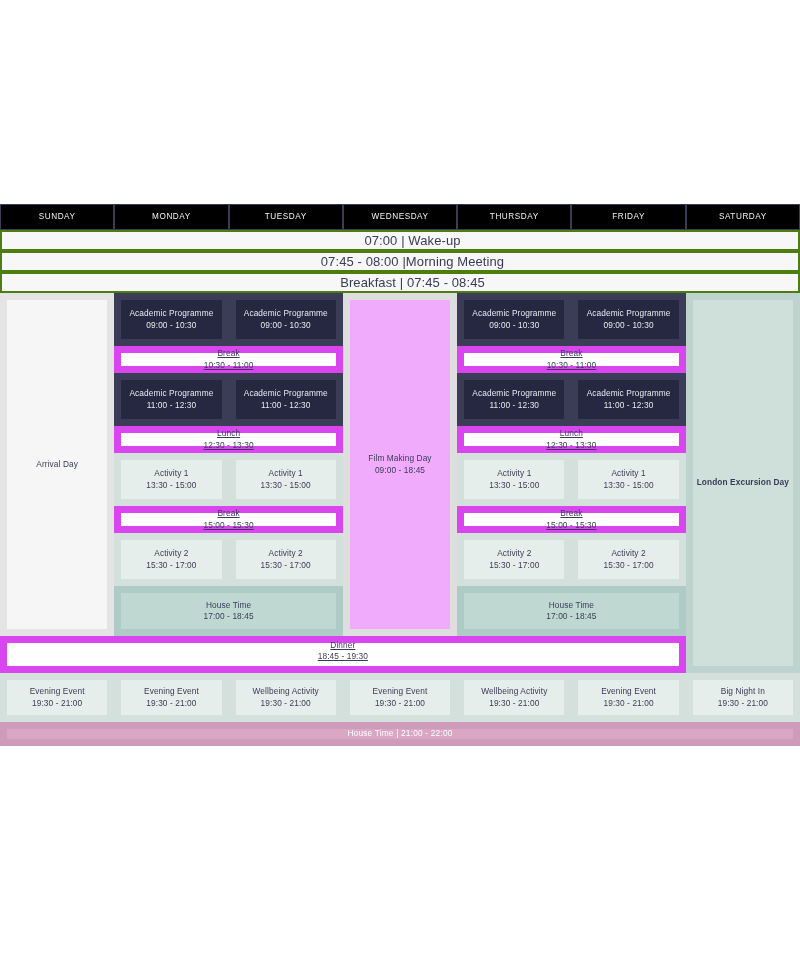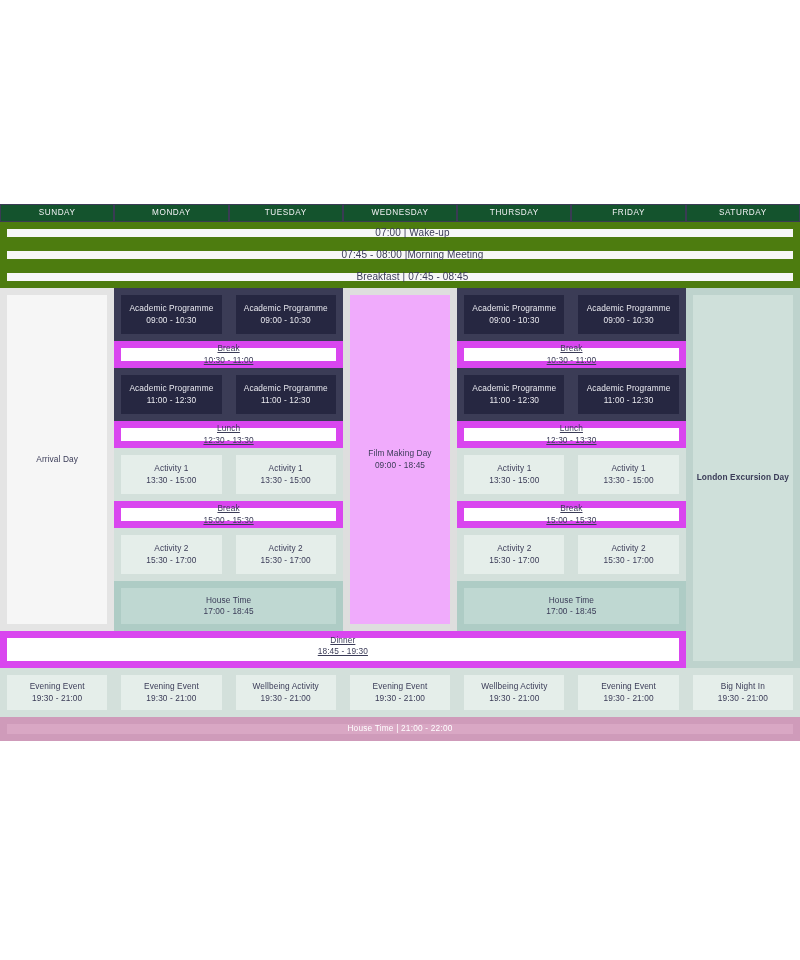--- a/index.html
+++ b/index.html
@@ -52,36 +52,36 @@
   .cell .ttl {
     display: block;
   }
   .cell .tm {
     display: block;
   }
 
   
   .head {
     grid-column: span 1;
-    background: #14532d;
+    background: #000000;
     color: #f2f2f5;
     font-size: 8.2px;
     letter-spacing: .55px;
-    height: 18px;
+    height: 26px;
     border: 1px solid #3a3b54;
     justify-content: center;
   }
 
   
   .banner {
     grid-column: span 7;
     height: 21px;
     background: #f7f7f7;
-    border: 7px solid #4d7c0f;
-    font-size: 10px;
+    border: 2px solid #4d7c0f;
+    font-size: 13px;
     padding-left: 28px;
   }
 
   
   .c-navy   { background: #262741; color: #e9e9ef; border-color: #3b3c56; }
   .c-white  { background: #ffffff; text-decoration: underline; }
   .c-mint   { background: #e5eeea; border-color: #d3e0db; }
   .c-sage   { background: #bfd8d2; border-color: #aeccc5; }
   .c-saged  { background: #cfe0da; border-color: #bed3cd; }
   .c-gray   { background: #f0abfc; border-color: #dedede; }

